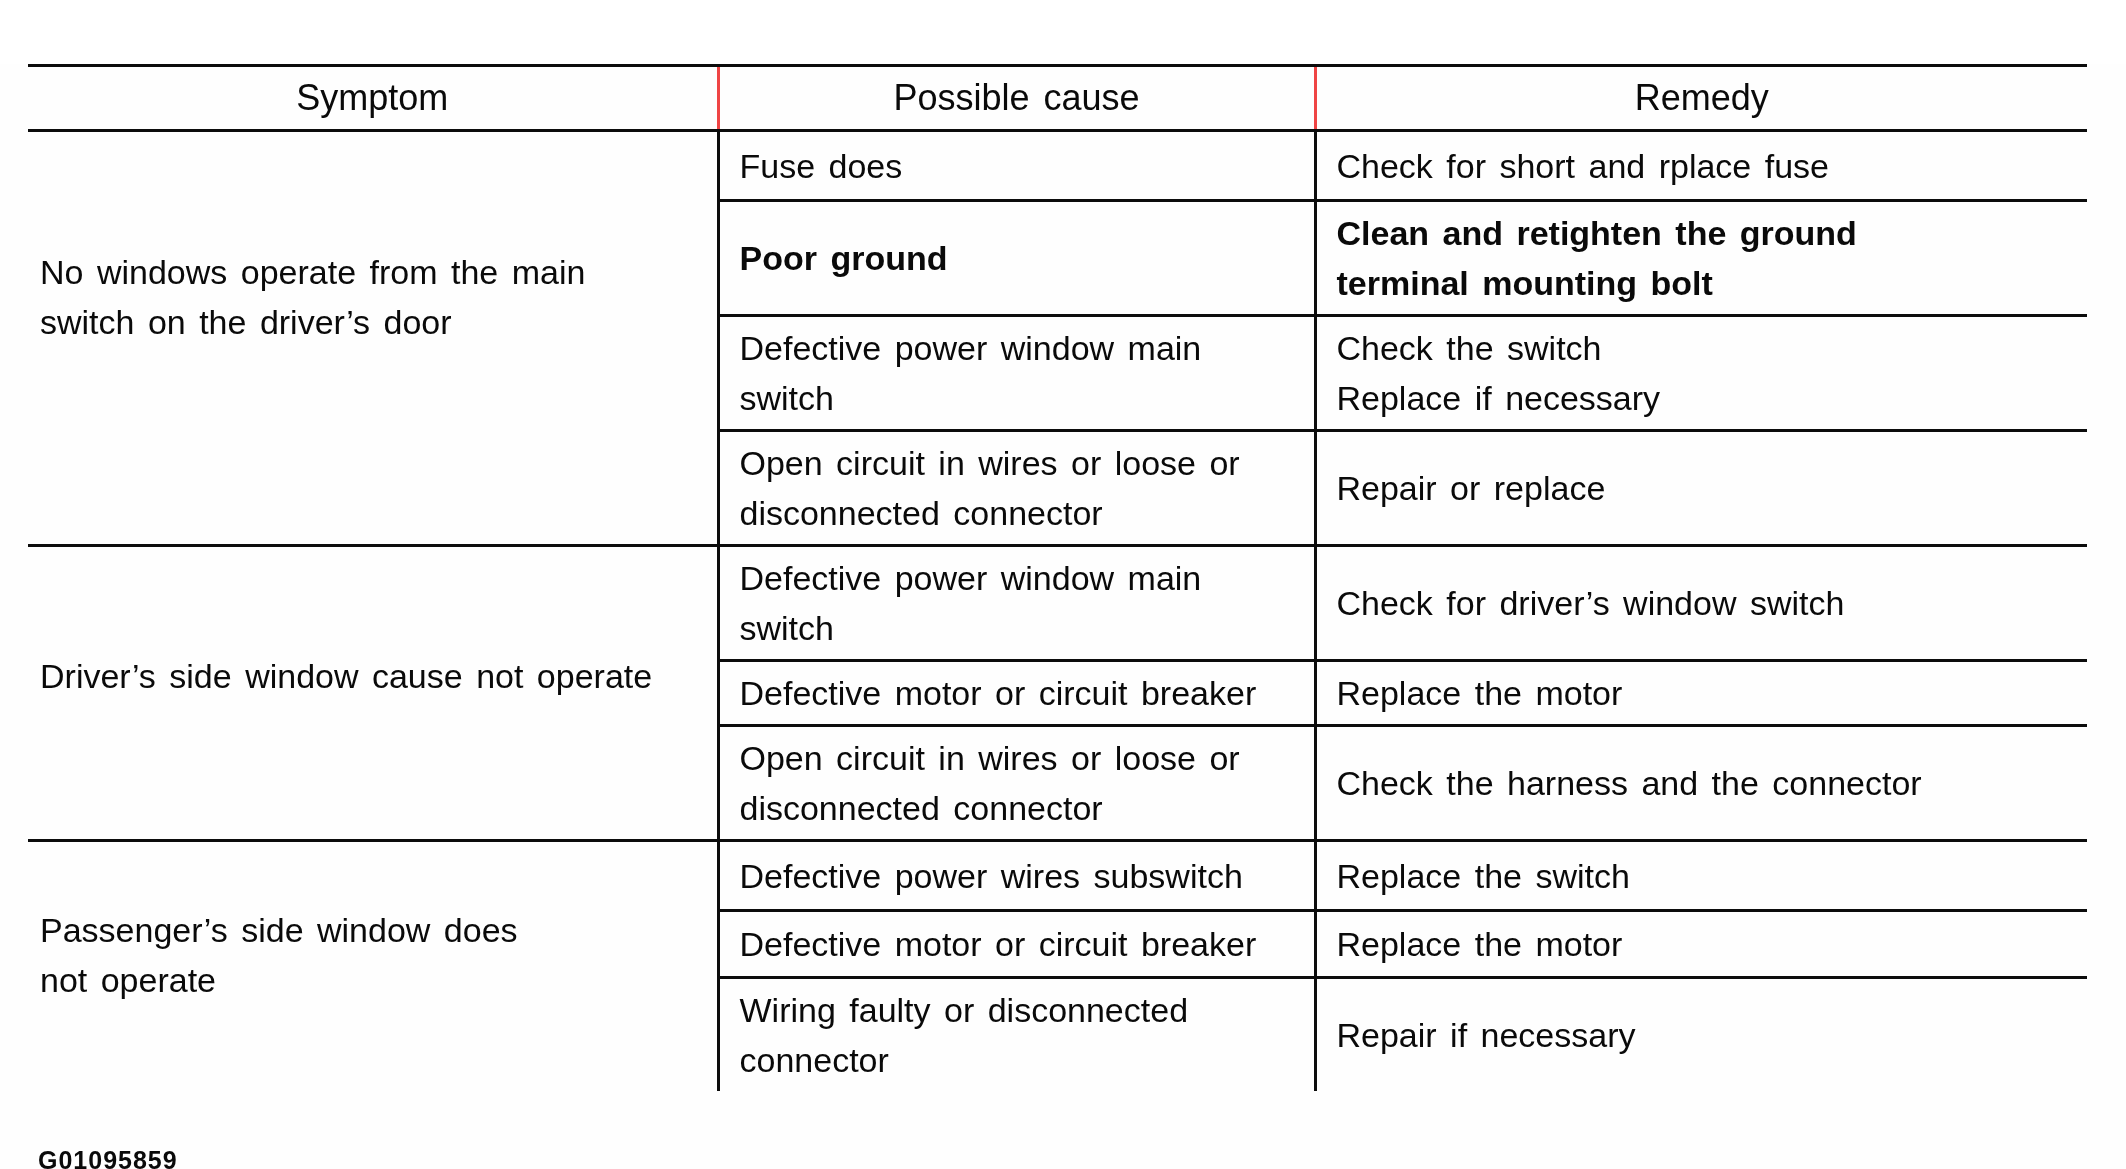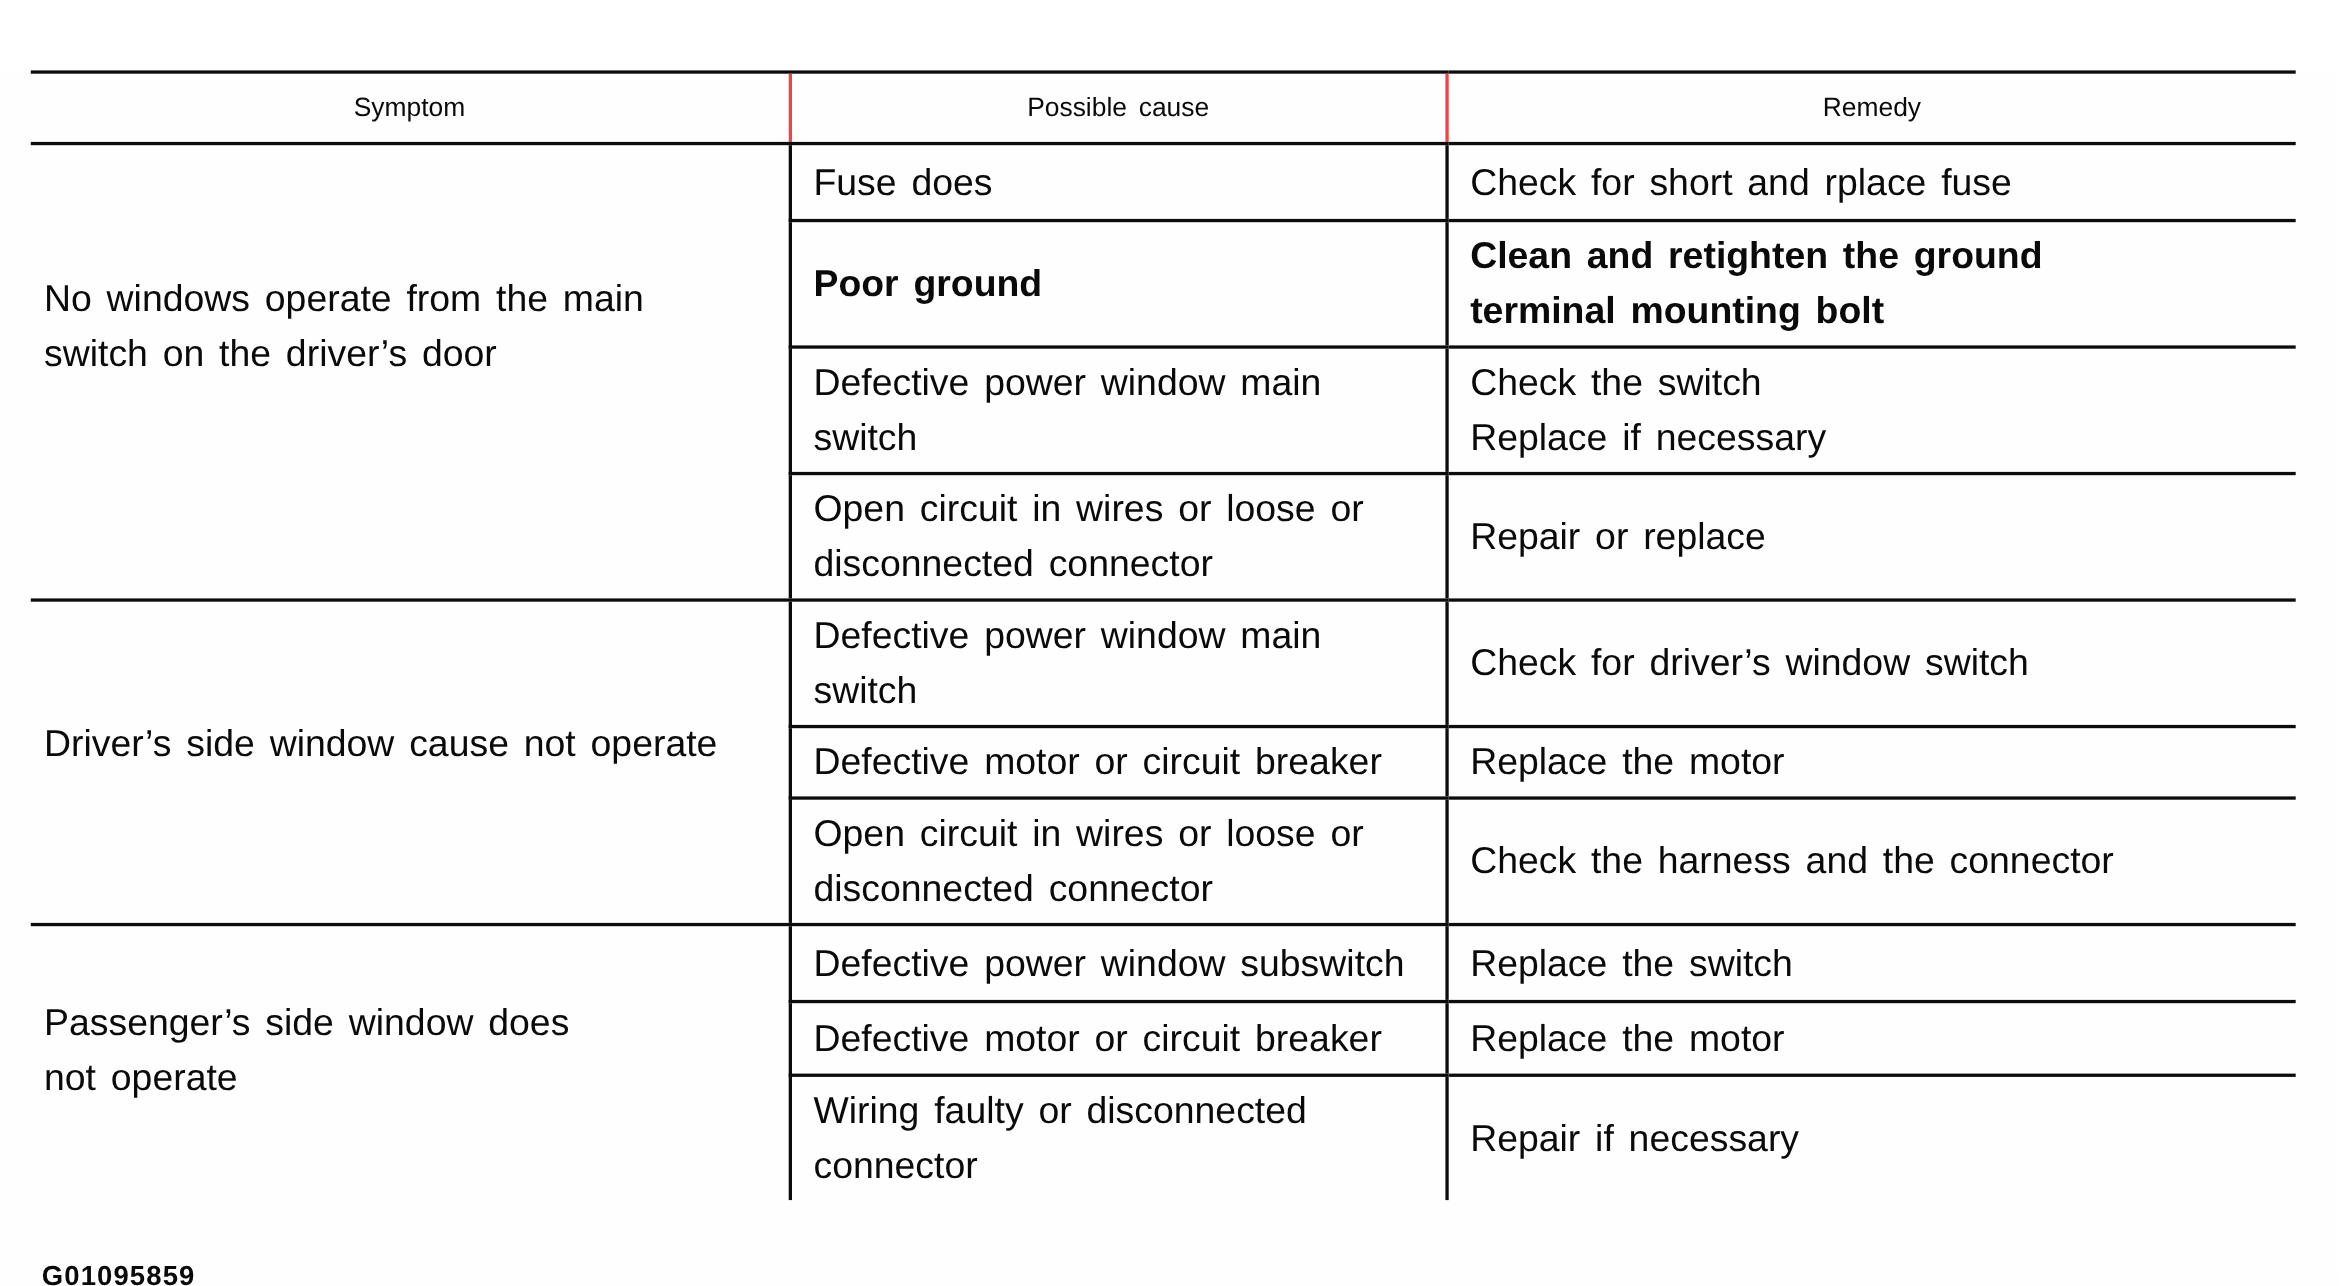--- a/index.html
+++ b/index.html
@@ -29,21 +29,21 @@
     font-size: 34px;
     word-spacing: 4px;
     color: #0a0a0a;
   }
   col.c-sym { width: 690px; }
   col.c-cause { width: 597px; }
   col.c-rem { width: 772px; }
 
   th {
     font-weight: normal;
-    font-size: 24px;
+    font-size: 36px;
     height: 62px;
     text-align: center;
     vertical-align: middle;
     border-top: 3px solid #0c0c0c;
     border-bottom: 3px solid #0c0c0c;
     padding: 0;
   }
   th.v-left { border-left: 3px solid #ef4444; }
 
   td {
@@ -159,21 +159,21 @@
           <td class="remedy">
             <div>Check the harness and the connector</div>
           </td>
         </tr>
         <tr style="height: 70px;">
           <td class="sym last-group" rowspan="3" style="padding-bottom: 30px;">
             <div>Passenger’s side window does</div>
             <div>not operate</div>
           </td>
           <td class="cause">
-            <div>Defective power window subswitch</div>
+            <div>Defective power wires subswitch</div>
           </td>
           <td class="remedy">
             <div>Replace the switch</div>
           </td>
         </tr>
         <tr style="height: 67px;">
           <td class="cause">
             <div>Defective motor or circuit breaker</div>
           </td>
           <td class="remedy">

